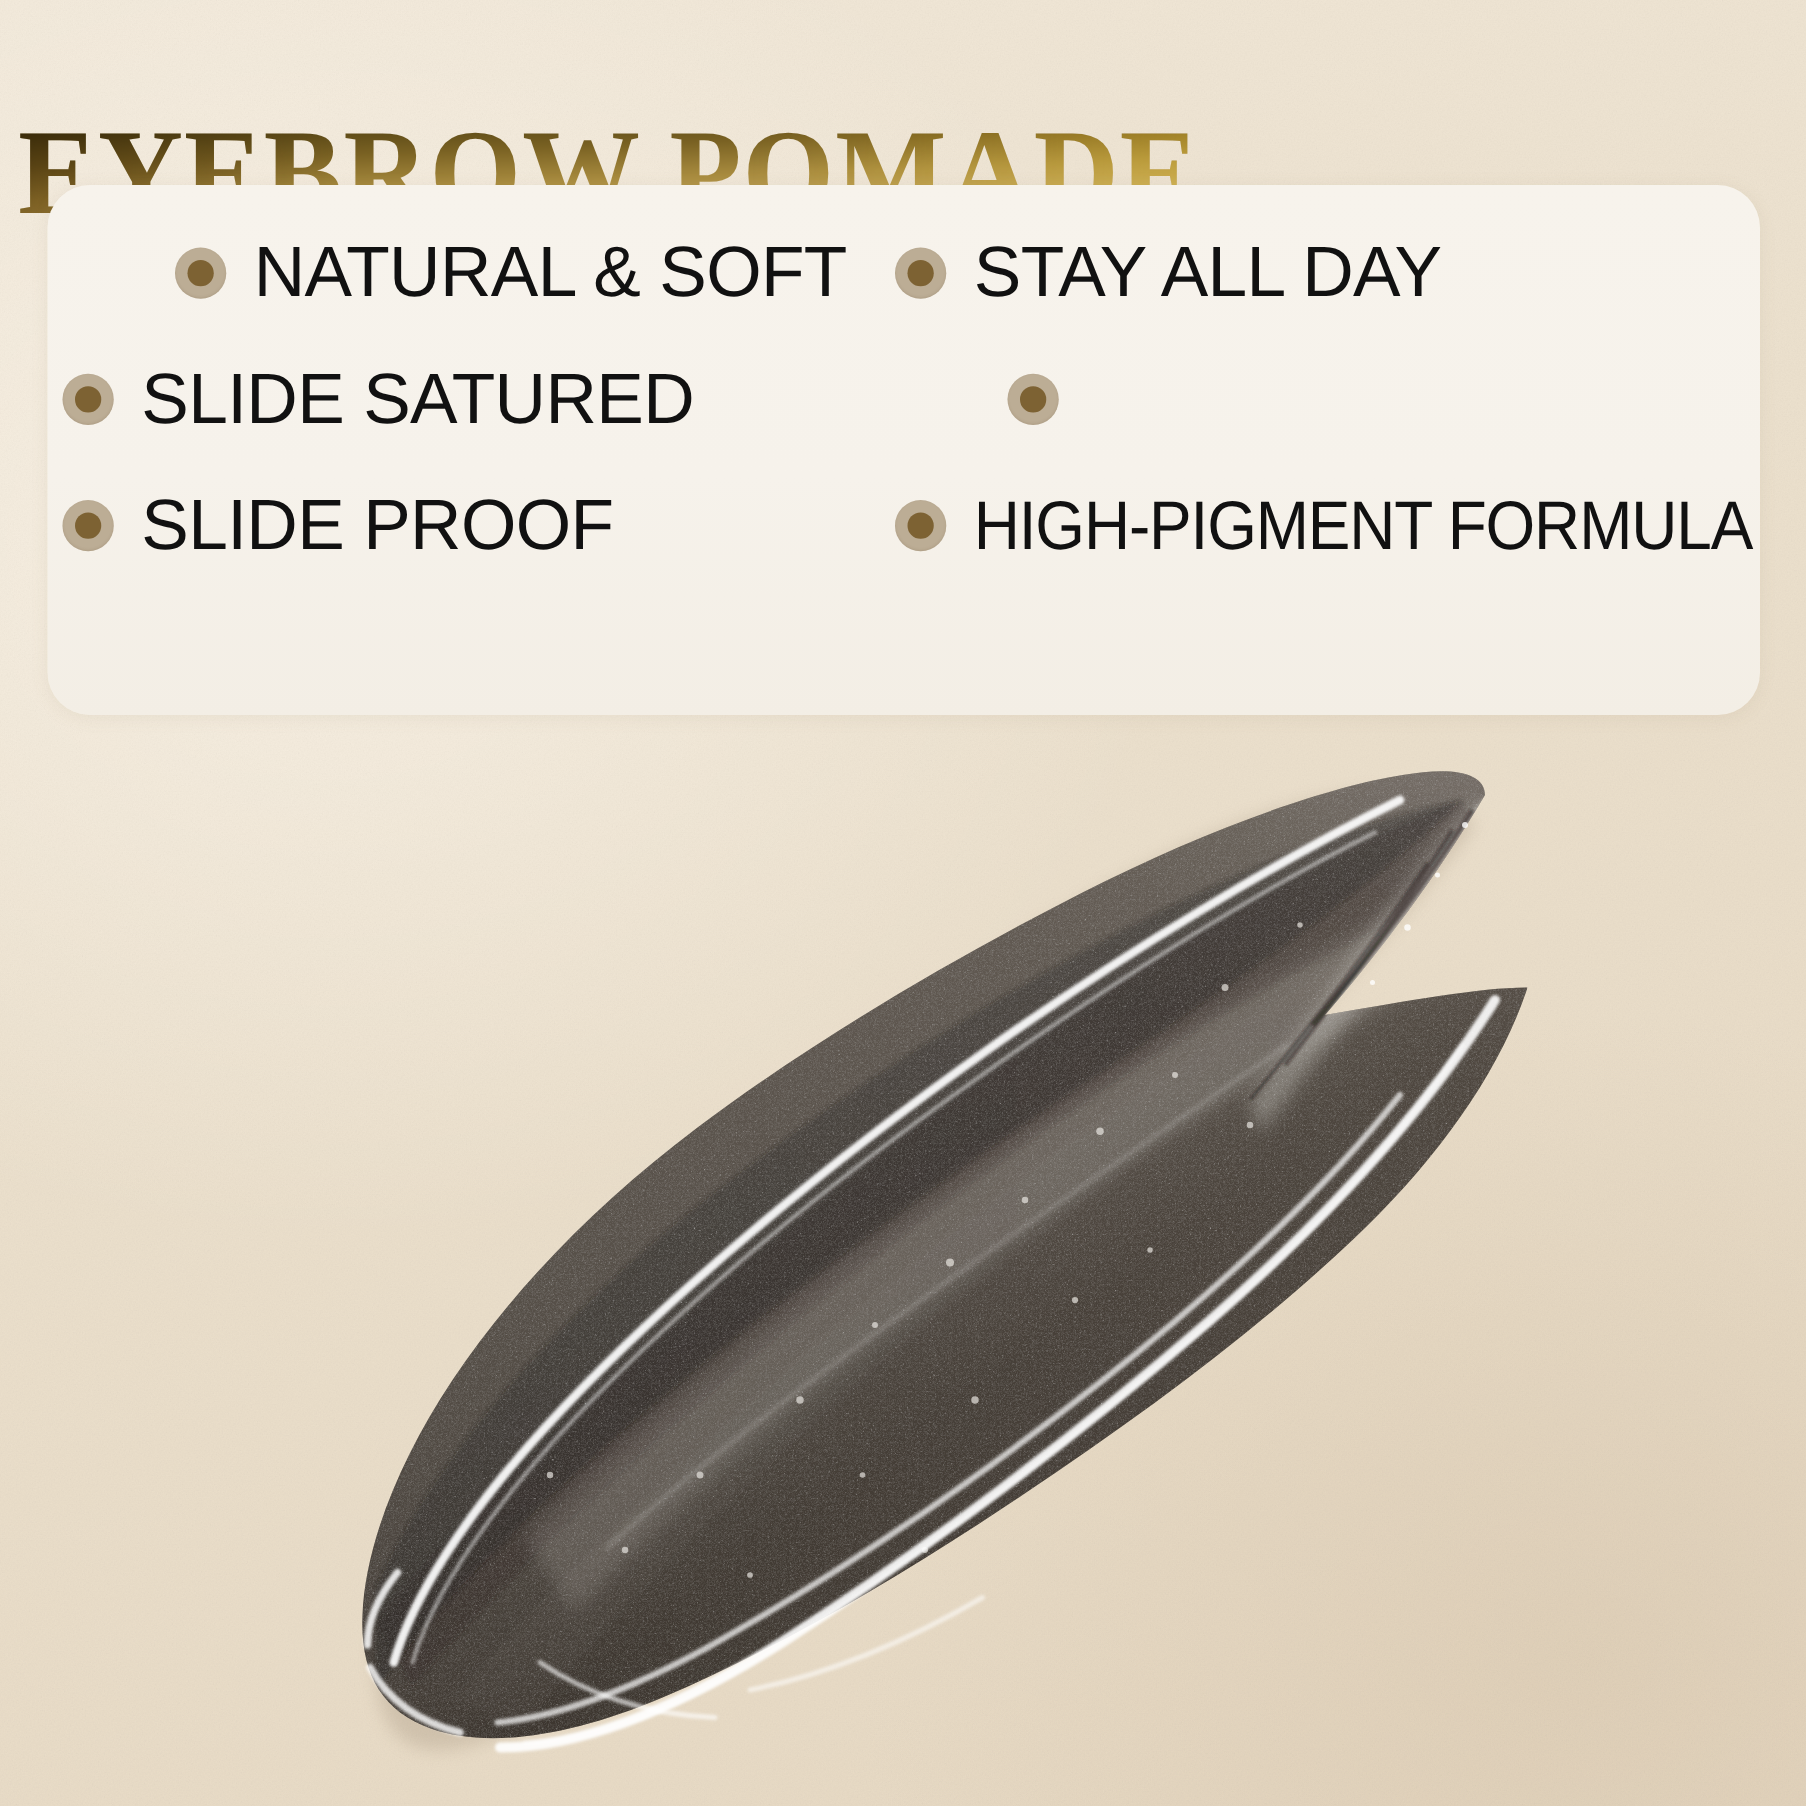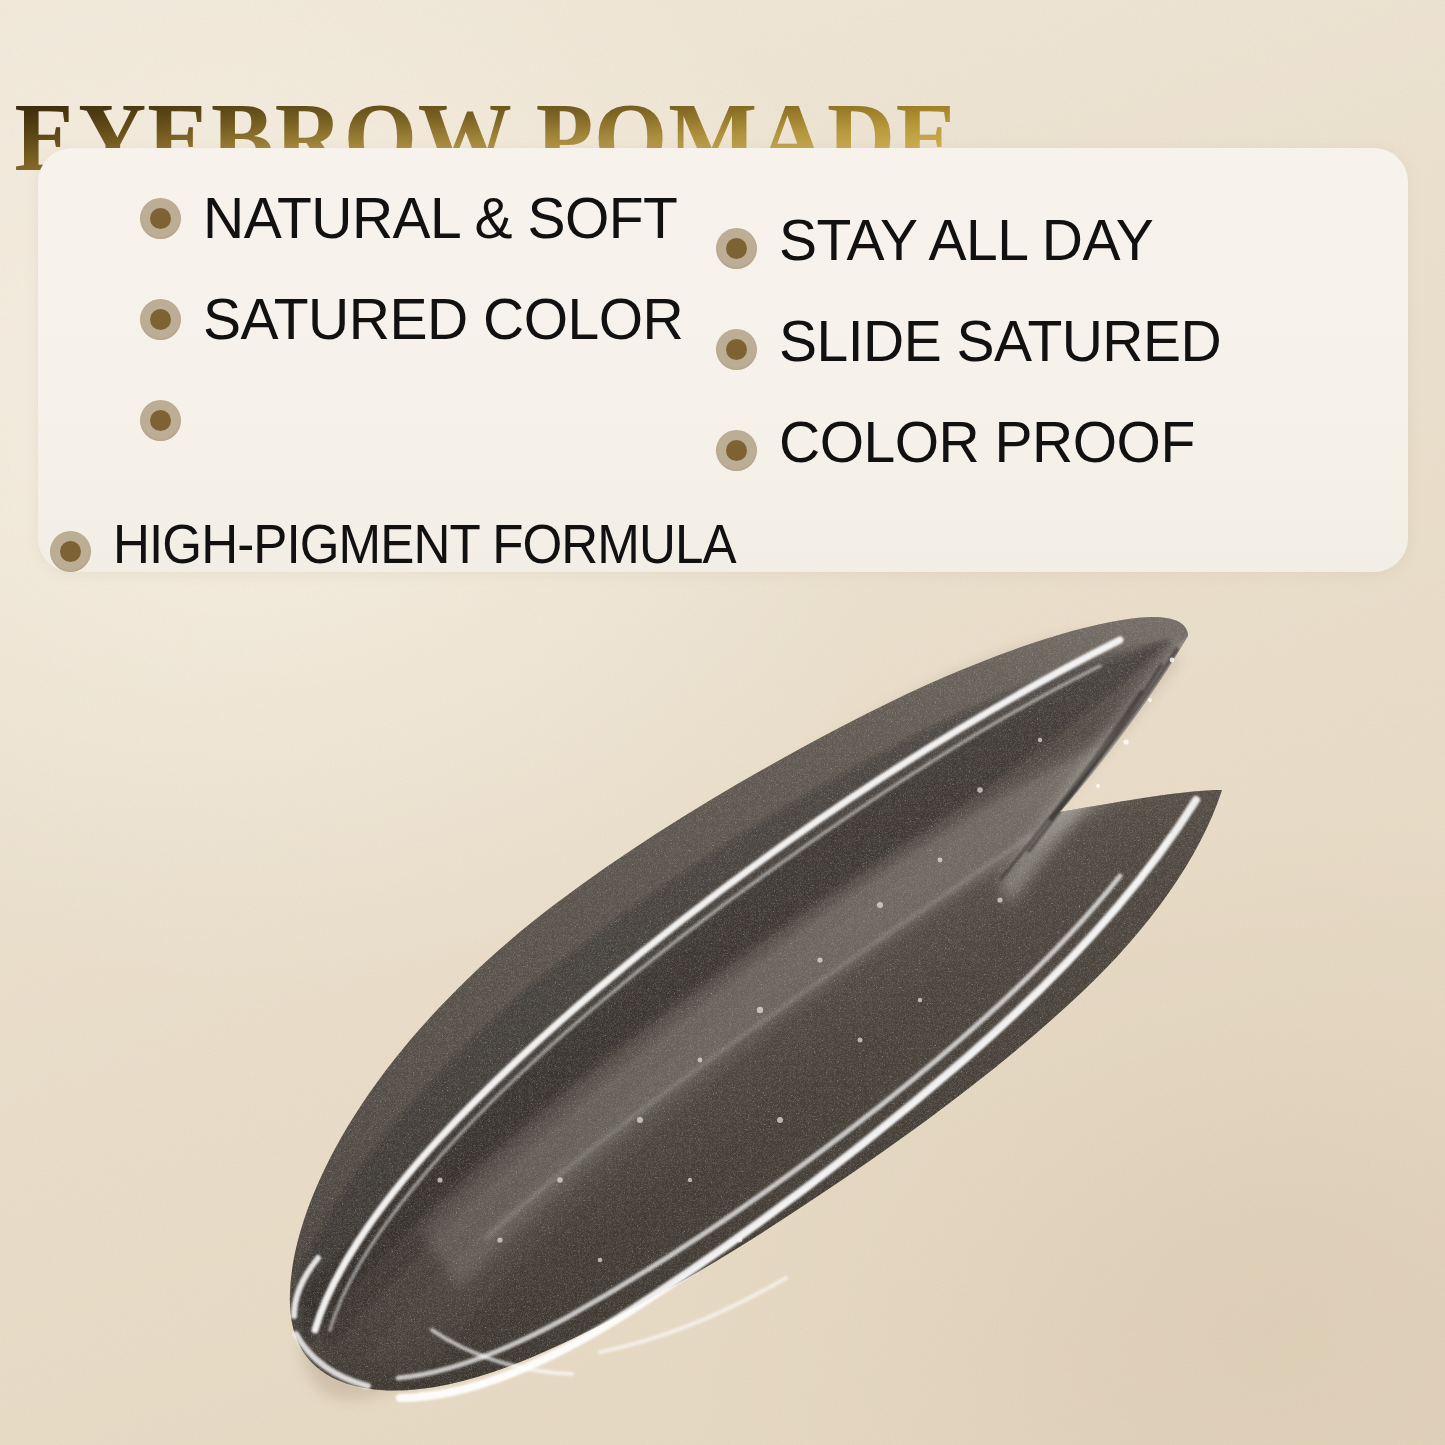--- a/index.html
+++ b/index.html
@@ -97,21 +97,20 @@
 
   .feature-item {
     display: flex;
     align-items: center;
     gap: 22px;
     padding-left: 102px;
     box-sizing: border-box;
   }
   .feature-item.col-right {
     padding-left: 12px;
-    align-items: flex-end;
   }
 
   .bullet {
     flex: 0 0 auto;
     width: 41px;
     height: 41px;
     border-radius: 50%;
     background: #bcad95;
     display: flex;
     align-items: center;
@@ -187,43 +186,37 @@
           </span>
         <span class="feature-label">NATURAL &amp; SOFT</span>
       </div>
       <div class="feature-item col-right">
         <span class="bullet">
             <span class="dot"></span>
           </span>
         <span class="feature-label">STAY ALL DAY</span>
       </div>
 
+      <div class="feature-item col-right">
+        <span class="bullet">
+            <span class="dot"></span>
+          </span>
+        <span class="feature-label">SLIDE SATURED</span>
+      </div>
+
       <div class="feature-item col-left">
         <span class="bullet">
             <span class="dot"></span>
           </span>
-        <span class="feature-label">SATURED COLOR</span>
       </div>
       <div class="feature-item col-right">
         <span class="bullet">
             <span class="dot"></span>
           </span>
-        <span class="feature-label">SLIDE SATURED</span>
-      </div>
-
-      <div class="feature-item col-left">
-        <span class="bullet">
-            <span class="dot"></span>
-          </span>
-      </div>
-      <div class="feature-item col-right">
-        <span class="bullet">
-            <span class="dot"></span>
-          </span>
-        <span class="feature-label">COLOR PROOF</span>
+        <span class="feature-label">SLIDE PROOF</span>
       </div>
 
       <div class="feature-item col-right">
         <span class="bullet">
             <span class="dot"></span>
           </span>
         <span class="feature-label narrow">HIGH-PIGMENT FORMULA</span>
       </div>
 
     </div>

